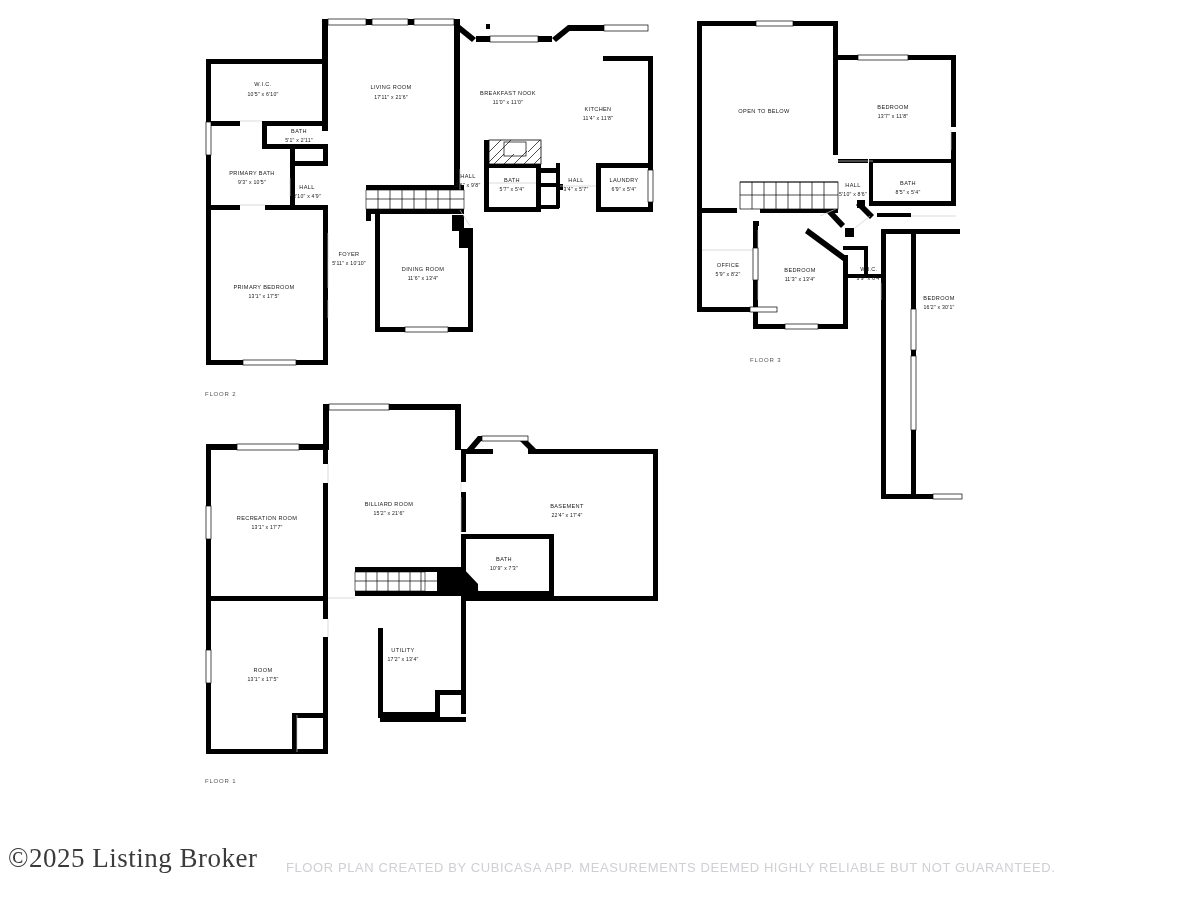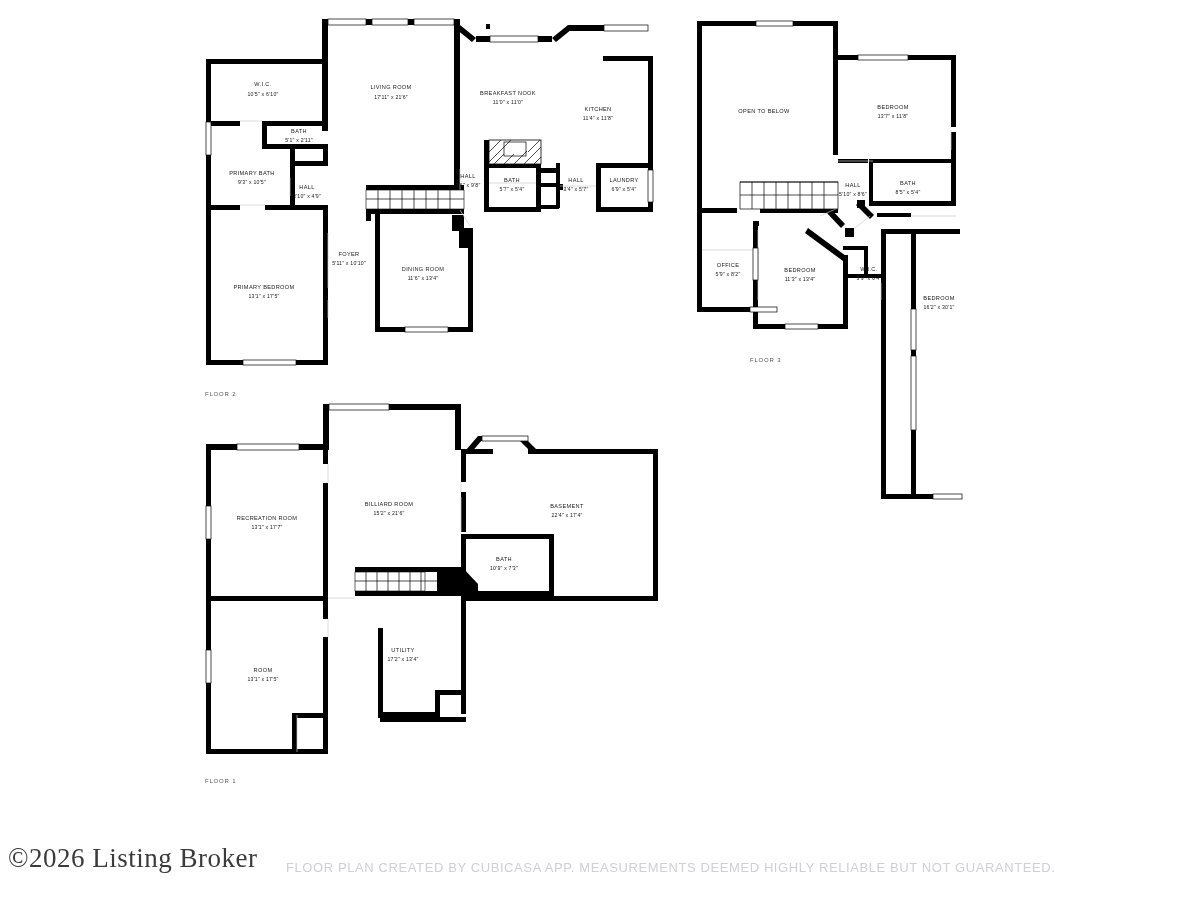--- a/index.html
+++ b/index.html
@@ -475,16 +475,16 @@
 
         <text class="roomlabel" x="403" y="651">UTILITY</text>
         <text class="roomdim" x="403" y="660">17'2" x 13'4"</text>
       </g>
 
       <text class="floorlabel" x="205" y="781">FLOOR 1</text>
     </g>
 
   </svg>
 
-  <div class="watermark">©2026 Listing Broker</div>
+  <div class="watermark">©2025 Listing Broker</div>
   <div class="footer-disclaimer">FLOOR PLAN CREATED BY CUBICASA APP. MEASUREMENTS DEEMED HIGHLY RELIABLE BUT NOT GUARANTEED.</div>
 
 </div>
 
 </body></html>

